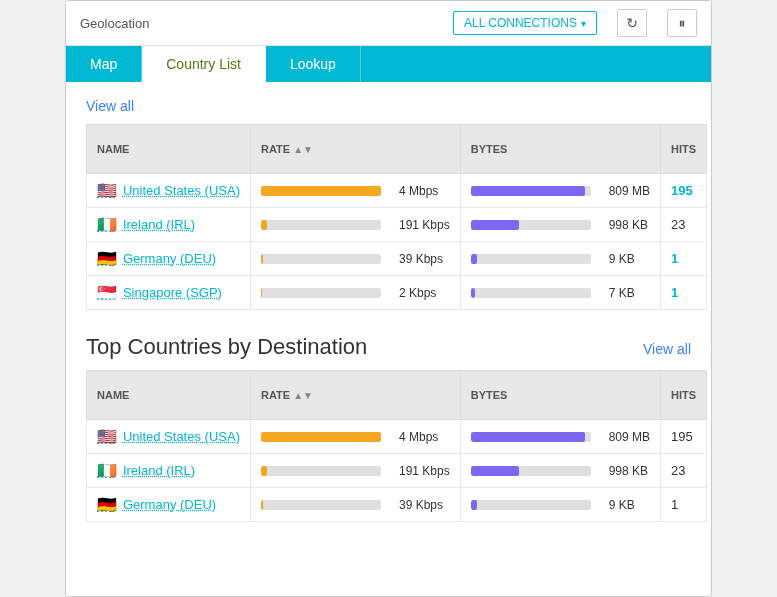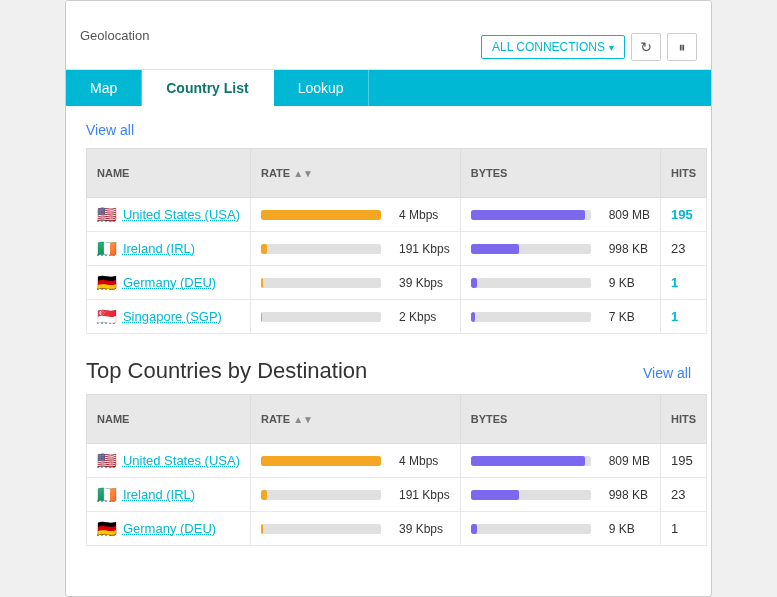--- a/index.html
+++ b/index.html
@@ -28,22 +28,21 @@
       background: #fff;
       border-bottom: 1px solid #e0e0e0;
     }
     .header-title {
       font-size: 13px;
       color: #555;
     }
     .header-controls {
       display: flex;
       align-items: center;
-      gap: 6px;
-      margin-top: 24px;
+      gap: 20px;
     }
     .connections-btn {
       border: 1px solid #00b8d4;
       color: #00b8d4;
       background: #fff;
       padding: 4px 10px;
       font-size: 12px;
       cursor: pointer;
       border-radius: 2px;
       display: flex;
@@ -72,22 +71,22 @@
     }
     .tab {
       padding: 10px 24px;
       cursor: pointer;
       font-size: 14px;
       color: #fff;
       border-right: 1px solid rgba(255,255,255,0.3);
     }
     .tab.active {
       background: #fff;
-      color: #0f766e;
-      font-weight: bold;
+      color: #4d7c0f;
+      font-weight: normal;
     }
     .content {
       padding: 16px 20px;
       background: #fff;
     }
     .section {
       margin-bottom: 24px;
     }
     .section-header {
       display: flex;

